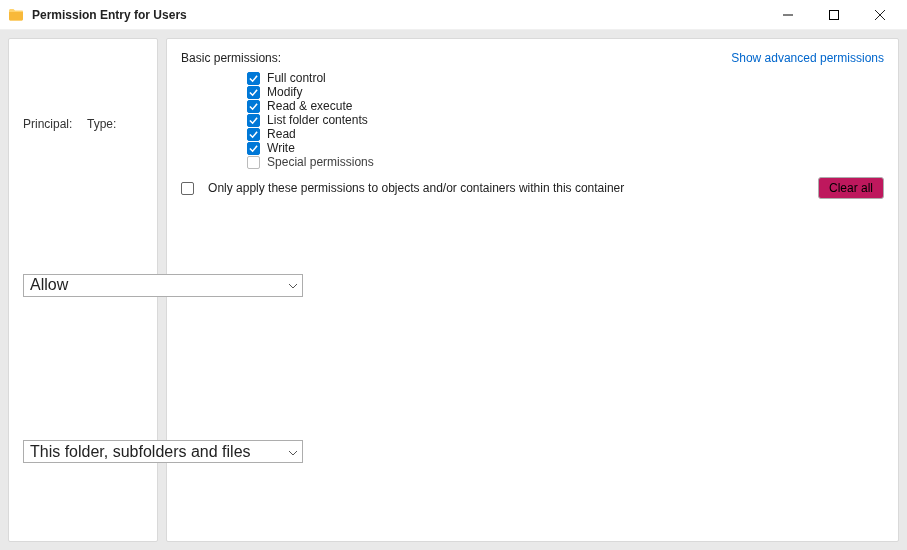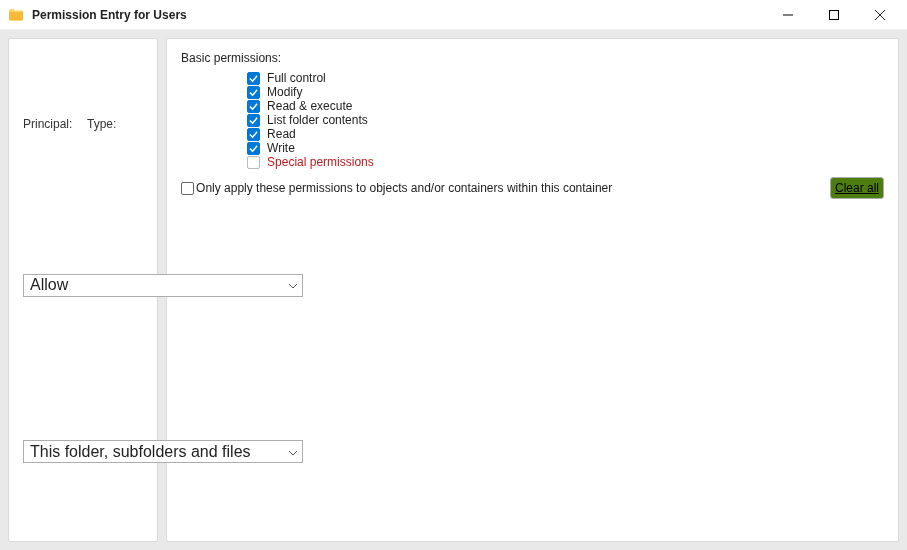--- a/index.html
+++ b/index.html
@@ -37,43 +37,42 @@
       padding: 0 22px 0 6px;
       display: flex;
       align-items: center;
       cursor: pointer;
     }
     .select-chevron { position: absolute; right: 6px; top: 50%; transform: translateY(-50%); pointer-events: none; }
     .perm-panel { flex: 1; display: flex; flex-direction: column; }
     .perm-header { display: flex; justify-content: space-between; align-items: flex-start; margin-bottom: 6px; gap: 40px; }
     .perm-list { margin-left: 66px; display: flex; flex-direction: column; gap: 0; margin-bottom: 8px; }
     .cb-row { display: flex; align-items: center; gap: 7px; font-size: 12px; }
-    .cb-row.disabled { color: #b91c1c; }
+    .cb-row.disabled { color: #404040; }
     .cb {
       width: 13px; height: 13px; border: 1px solid #666;
       border-radius: 2px;
       display: flex; align-items: center; justify-content: center;
       background: #fff;
       cursor: pointer;
       flex-shrink: 0;
     }
     .cb.checked { background: #0078d7; border-color: #0078d7; }
     .cb.checked svg { display: block; }
     .cb.disabled { border-color: #bbb; cursor: default; background: #fff; }
     .cb svg { display: none; }
     .bottom-row { display: flex; justify-content: space-between; align-items: center; }
-    .only-apply { display: flex; align-items: center; gap: 2px; font-size: 12px; }
+    .only-apply { display: flex; align-items: center; gap: 14px; font-size: 12px; }
     .btn {
       border: 1px solid #adadad;
-      background: #4d7c0f;
+      background: #be185d;
       border-radius: 3px;
-      padding: 3px 4px;
+      padding: 3px 10px;
       font-size: 12px;
       cursor: pointer;
-      text-decoration: underline;
     }
   </style>
 </head>
 <body>
 
 <div class="window">
 
   <div class="titlebar">
     <span class="folder-icon">
       <svg width="16" height="16" viewBox="0 0 16 16">
@@ -130,20 +129,21 @@
             </svg>
         </span>
       </div>
 
     </div>
 
     <div class="panel perm-panel">
 
       <div class="perm-header">
         <span>Basic permissions:</span>
+        <span class="link">Show advanced permissions</span>
       </div>
 
       <div class="perm-list" id="perm-list">
 
       <div class="cb-row">
             <span class="cb checked">
               <svg width="9" height="9" viewBox="0 0 10 10">
                 <path d="M1 5 L4 8 L9 2" stroke="#fff" stroke-width="1.7" fill="none"></path>
               </svg>
             </span>

